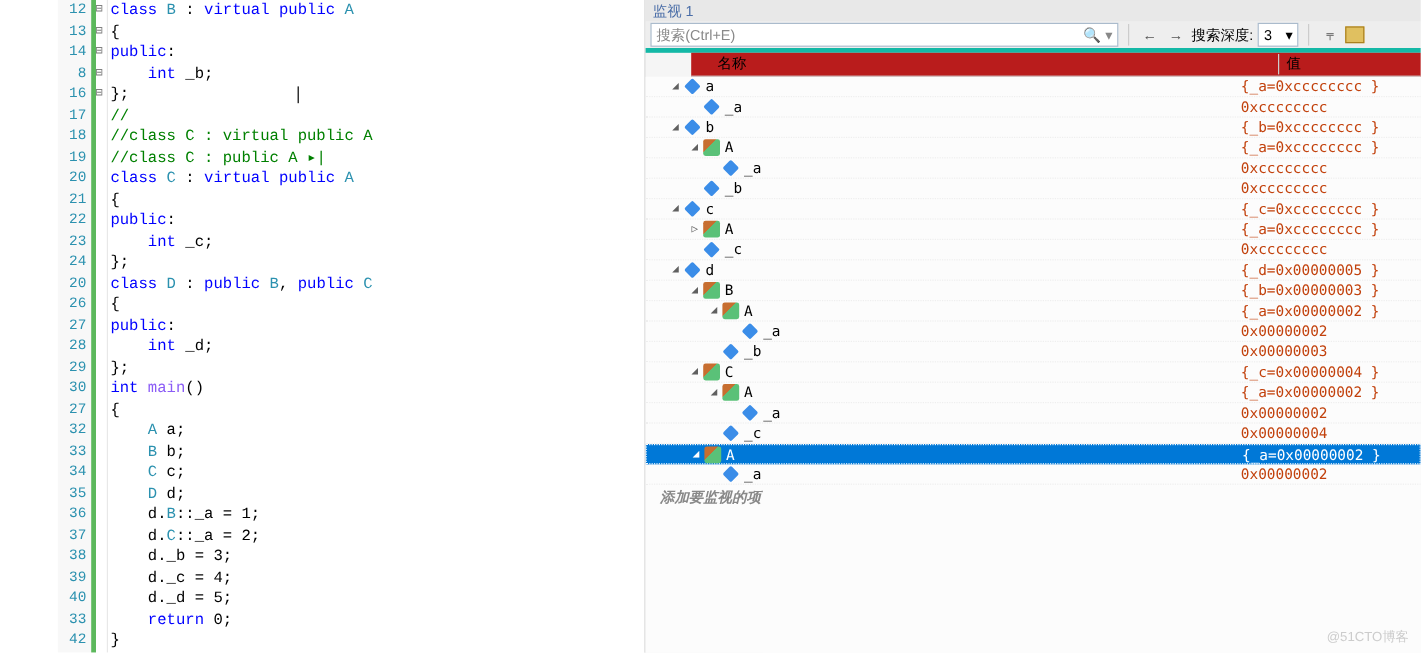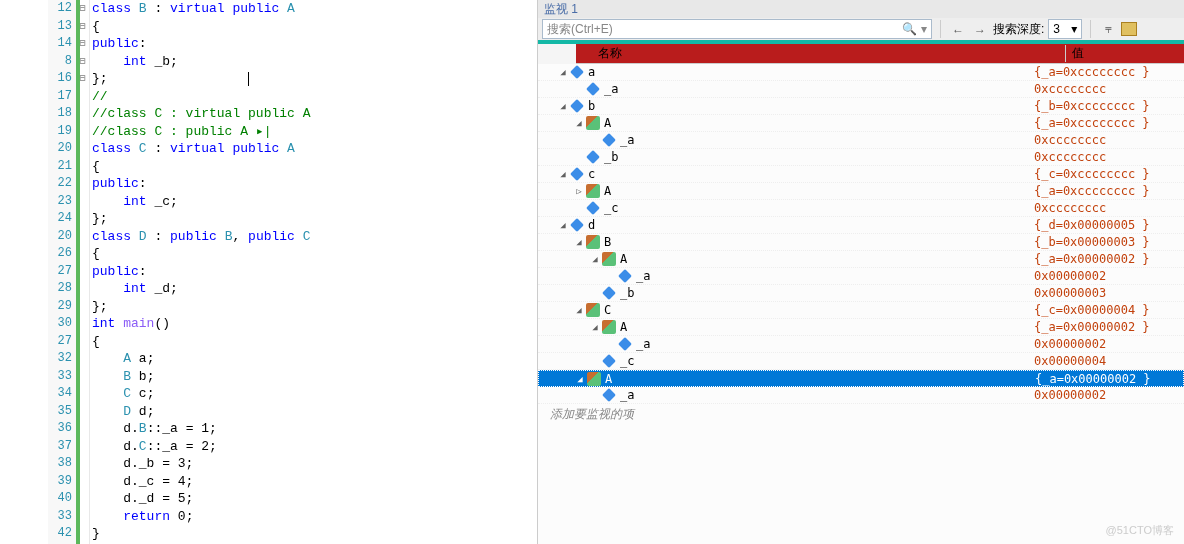--- a/index.html
+++ b/index.html
@@ -33,21 +33,21 @@
   .watch-row.sel { background: #0078d7; color: #fff; border: 1px dotted #fff; }
   .wr-name { flex: 0 0 490px; display: flex; align-items: center; padding-left: 6px; }
   .wr-val { flex: 1; padding-left: 6px; color: #c2410c; }
   .watch-row.sel .wr-val { color: #fff; }
   .expander { width: 10px; height: 10px; display: inline-flex; align-items: center; justify-content: center; font-size: 9px; color: #606060; margin-right: 2px; }
   .watch-row.sel .expander { color: #fff; }
   .wicon { width: 14px; height: 14px; display: inline-block; margin-right: 4px; }
   .wicon.cube { background: #3b8de8; border-radius: 2px; transform: rotate(45deg) scale(0.7); }
   .wicon.struct { background: linear-gradient(135deg, #c76e30 40%, #5ac178 40%); border-radius: 2px; }
   .indent { display: inline-block; }
-  .add-item { font-family: "Microsoft YaHei", sans-serif; font-size: 12px; color: #888; font-style: italic; padding: 2px 6px 2px 12px; }
+  .add-item { font-family: "Microsoft YaHei", sans-serif; font-size: 12px; color: #888; font-style: italic; padding: 2px 6px 2px 12px; font-weight: bold; }
   
   .watermark { position: fixed; right: 10px; bottom: 6px; color: #ccc; font-family: "Microsoft YaHei", sans-serif; font-size: 11px; }
 </style>
 </head>
 <body>
 
 <div class="code-panel">
   <div class="gutter" id="gutter">
       <div>12</div>
       <div>13</div>

